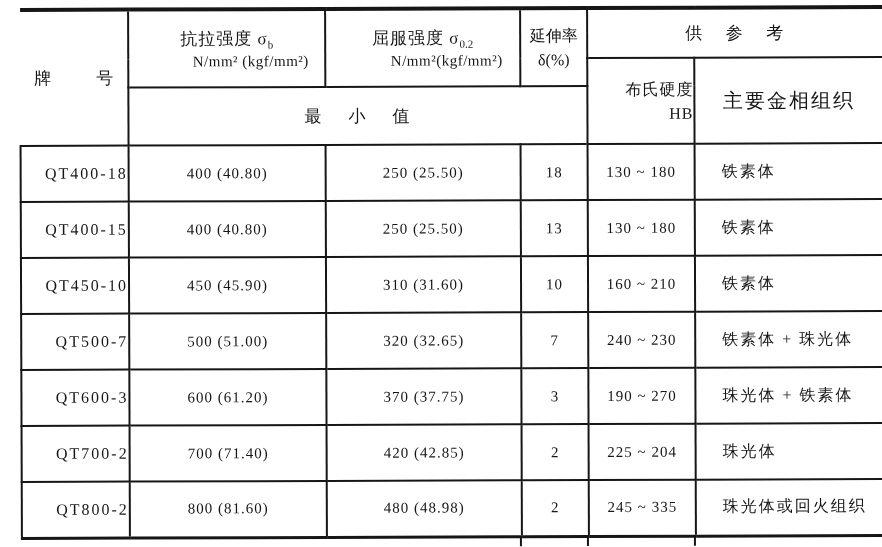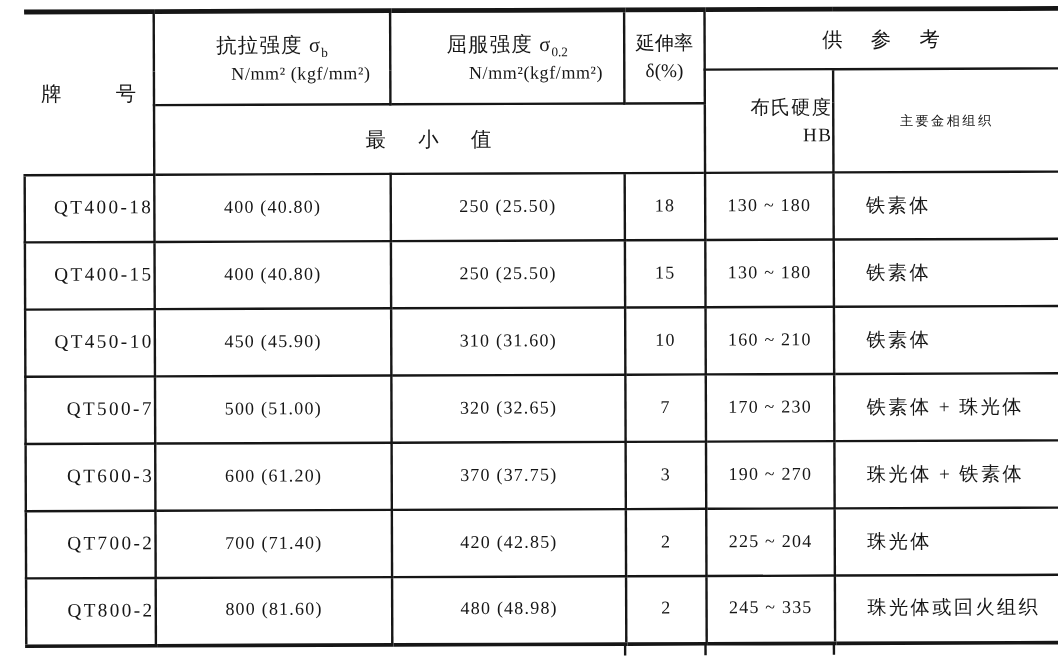--- a/index.html
+++ b/index.html
@@ -43,21 +43,21 @@
   td.grade-hd{font-size:17px;word-spacing:2.4em;letter-spacing:0;}
   td.tensile-hd,td.yield-hd{font-size:16px;letter-spacing:0;border-radius:20px;}
   td.tensile-hd .cn,td.yield-hd .cn{font-size:17px;letter-spacing:1px;}
   td.tensile-hd .unit,td.yield-hd .unit{font-size:15px;letter-spacing:0.5px;margin-top:3px;padding-left:48px;}
   td.elong-hd{font-size:16px;letter-spacing:0;}
   td.elong-hd .sym{margin-top:4px;font-size:16px;}
   td.ref-hd{font-size:17px;word-spacing:0.9em;letter-spacing:2px;}
   td.hb-hd{font-size:16px;letter-spacing:1px;text-align:right;}
   td.hb-hd .unit{margin-top:4px;font-size:16px;letter-spacing:1px;}
   td.min-hd{font-size:17px;word-spacing:1.1em;letter-spacing:2px;}
-  td.struct-hd{font-size:11px;letter-spacing:2px;}
+  td.struct-hd{font-size:20px;letter-spacing:2px;}
   sub{font-size:11px;letter-spacing:0;}
   
   td.grade-cell{
     text-align:right;padding-left:13px;
     font-size:16px;letter-spacing:2px;
   }
   td.struct-cell{
     text-align:left;padding-left:26px;
     font-size:16px;letter-spacing:2px;
   }
@@ -116,38 +116,38 @@
           <td class="num-cell">400 (40.80)</td>
           <td class="num-cell">250 (25.50)</td>
           <td class="num-cell">18</td>
           <td class="num-cell">130 ~ 180</td>
           <td class="struct-cell">铁素体</td>
         </tr>
         <tr style="height:56px">
           <td class="grade-cell">QT400-15</td>
           <td class="num-cell">400 (40.80)</td>
           <td class="num-cell">250 (25.50)</td>
-          <td class="num-cell">15</td>
+          <td class="num-cell">13</td>
           <td class="num-cell">130 ~ 180</td>
           <td class="struct-cell">铁素体</td>
         </tr>
         <tr style="height:56px">
           <td class="grade-cell">QT450-10</td>
           <td class="num-cell">450 (45.90)</td>
           <td class="num-cell">310 (31.60)</td>
           <td class="num-cell">10</td>
           <td class="num-cell">160 ~ 210</td>
           <td class="struct-cell">铁素体</td>
         </tr>
         <tr style="height:56px">
           <td class="grade-cell">QT500-7</td>
           <td class="num-cell">500 (51.00)</td>
           <td class="num-cell">320 (32.65)</td>
           <td class="num-cell">7</td>
-          <td class="num-cell">170 ~ 230</td>
+          <td class="num-cell">240 ~ 230</td>
           <td class="struct-cell">铁素体 + 珠光体</td>
         </tr>
         <tr style="height:56px">
           <td class="grade-cell">QT600-3</td>
           <td class="num-cell">600 (61.20)</td>
           <td class="num-cell">370 (37.75)</td>
           <td class="num-cell">3</td>
           <td class="num-cell">190 ~ 270</td>
           <td class="struct-cell">珠光体 + 铁素体</td>
         </tr>

